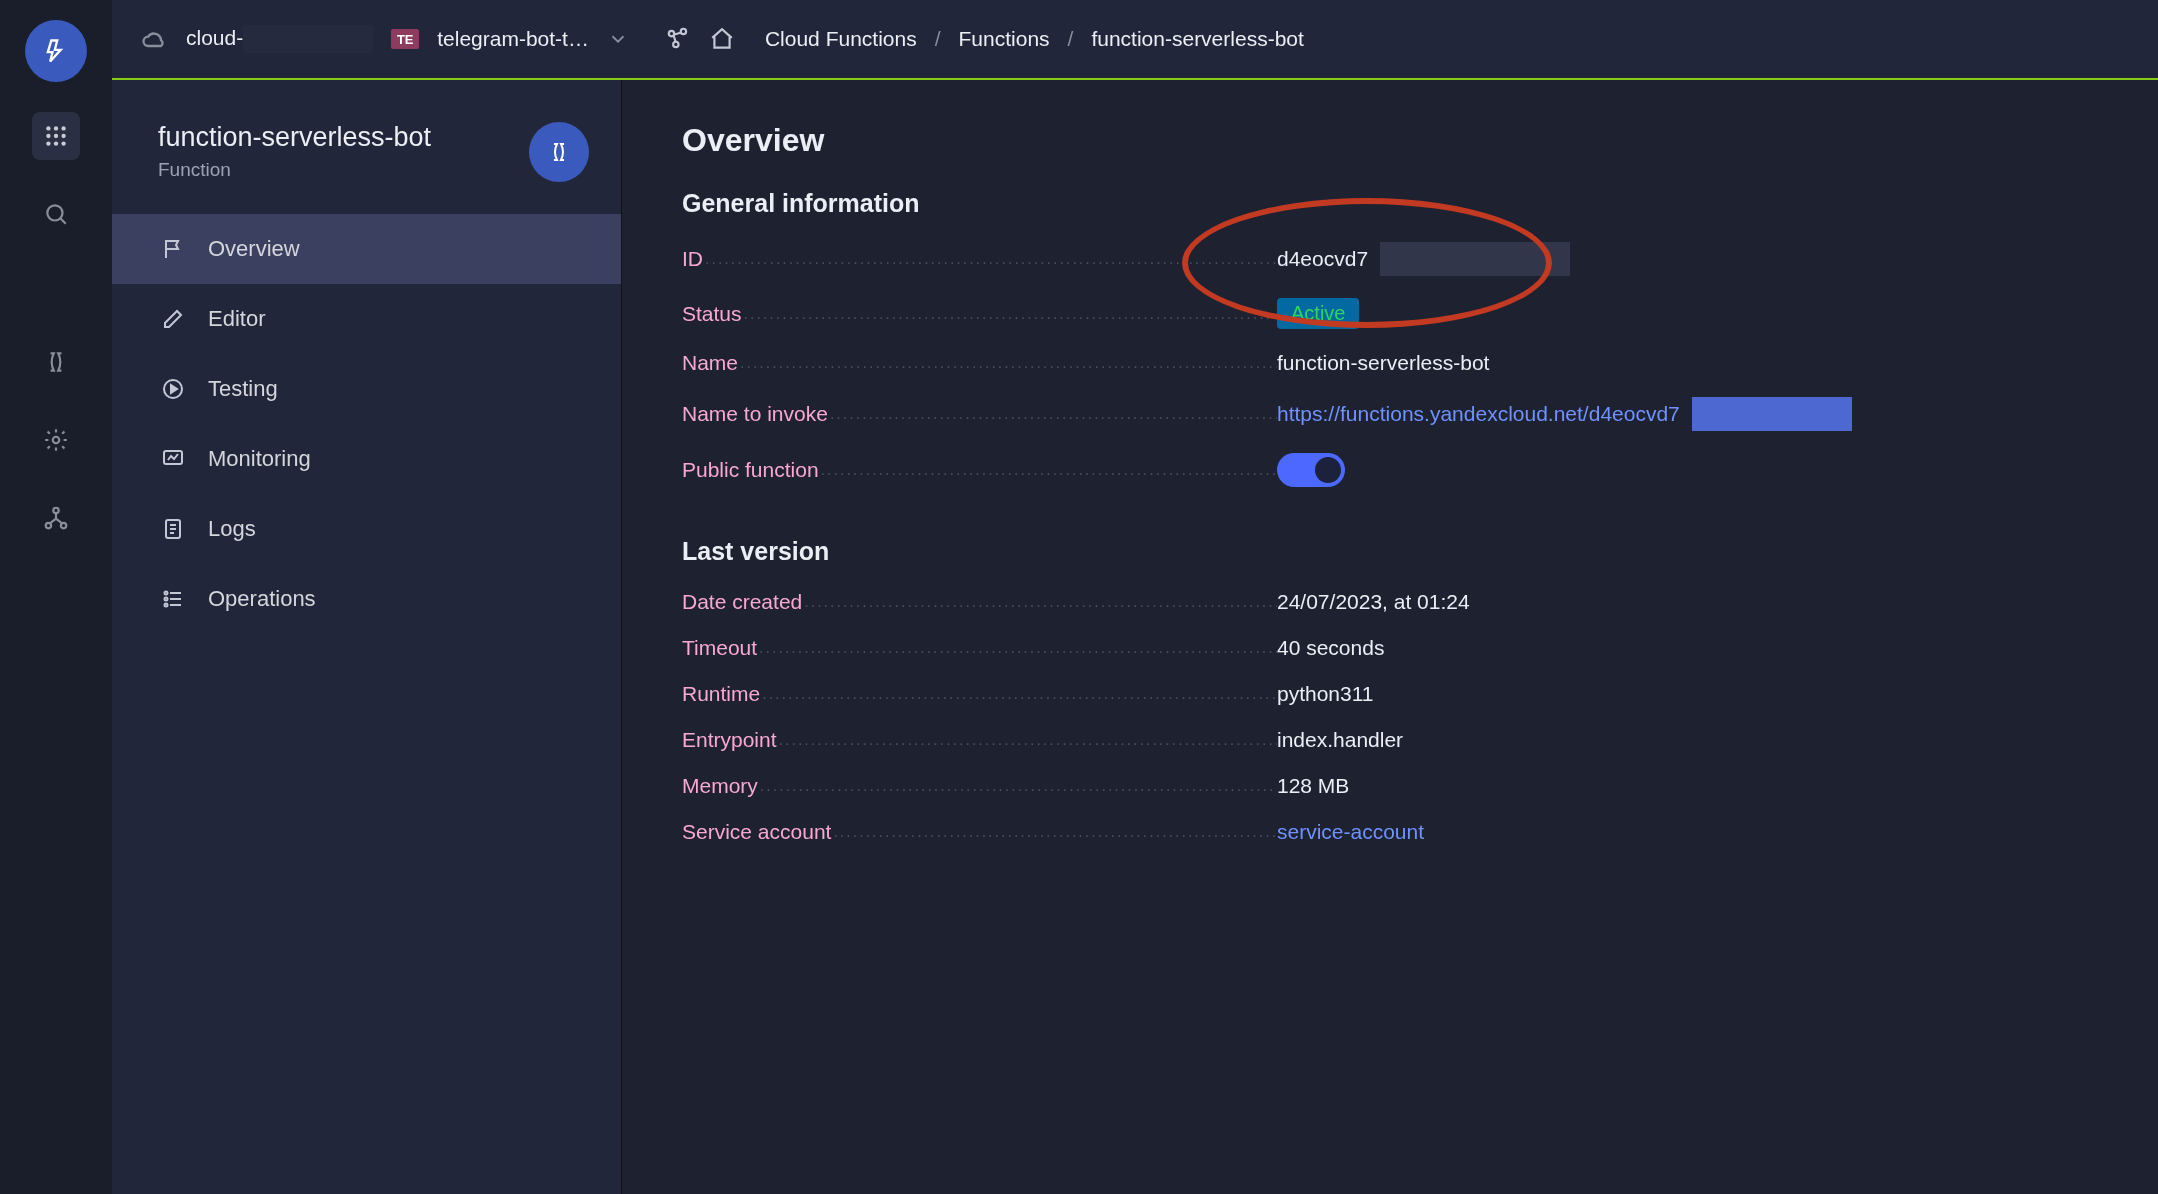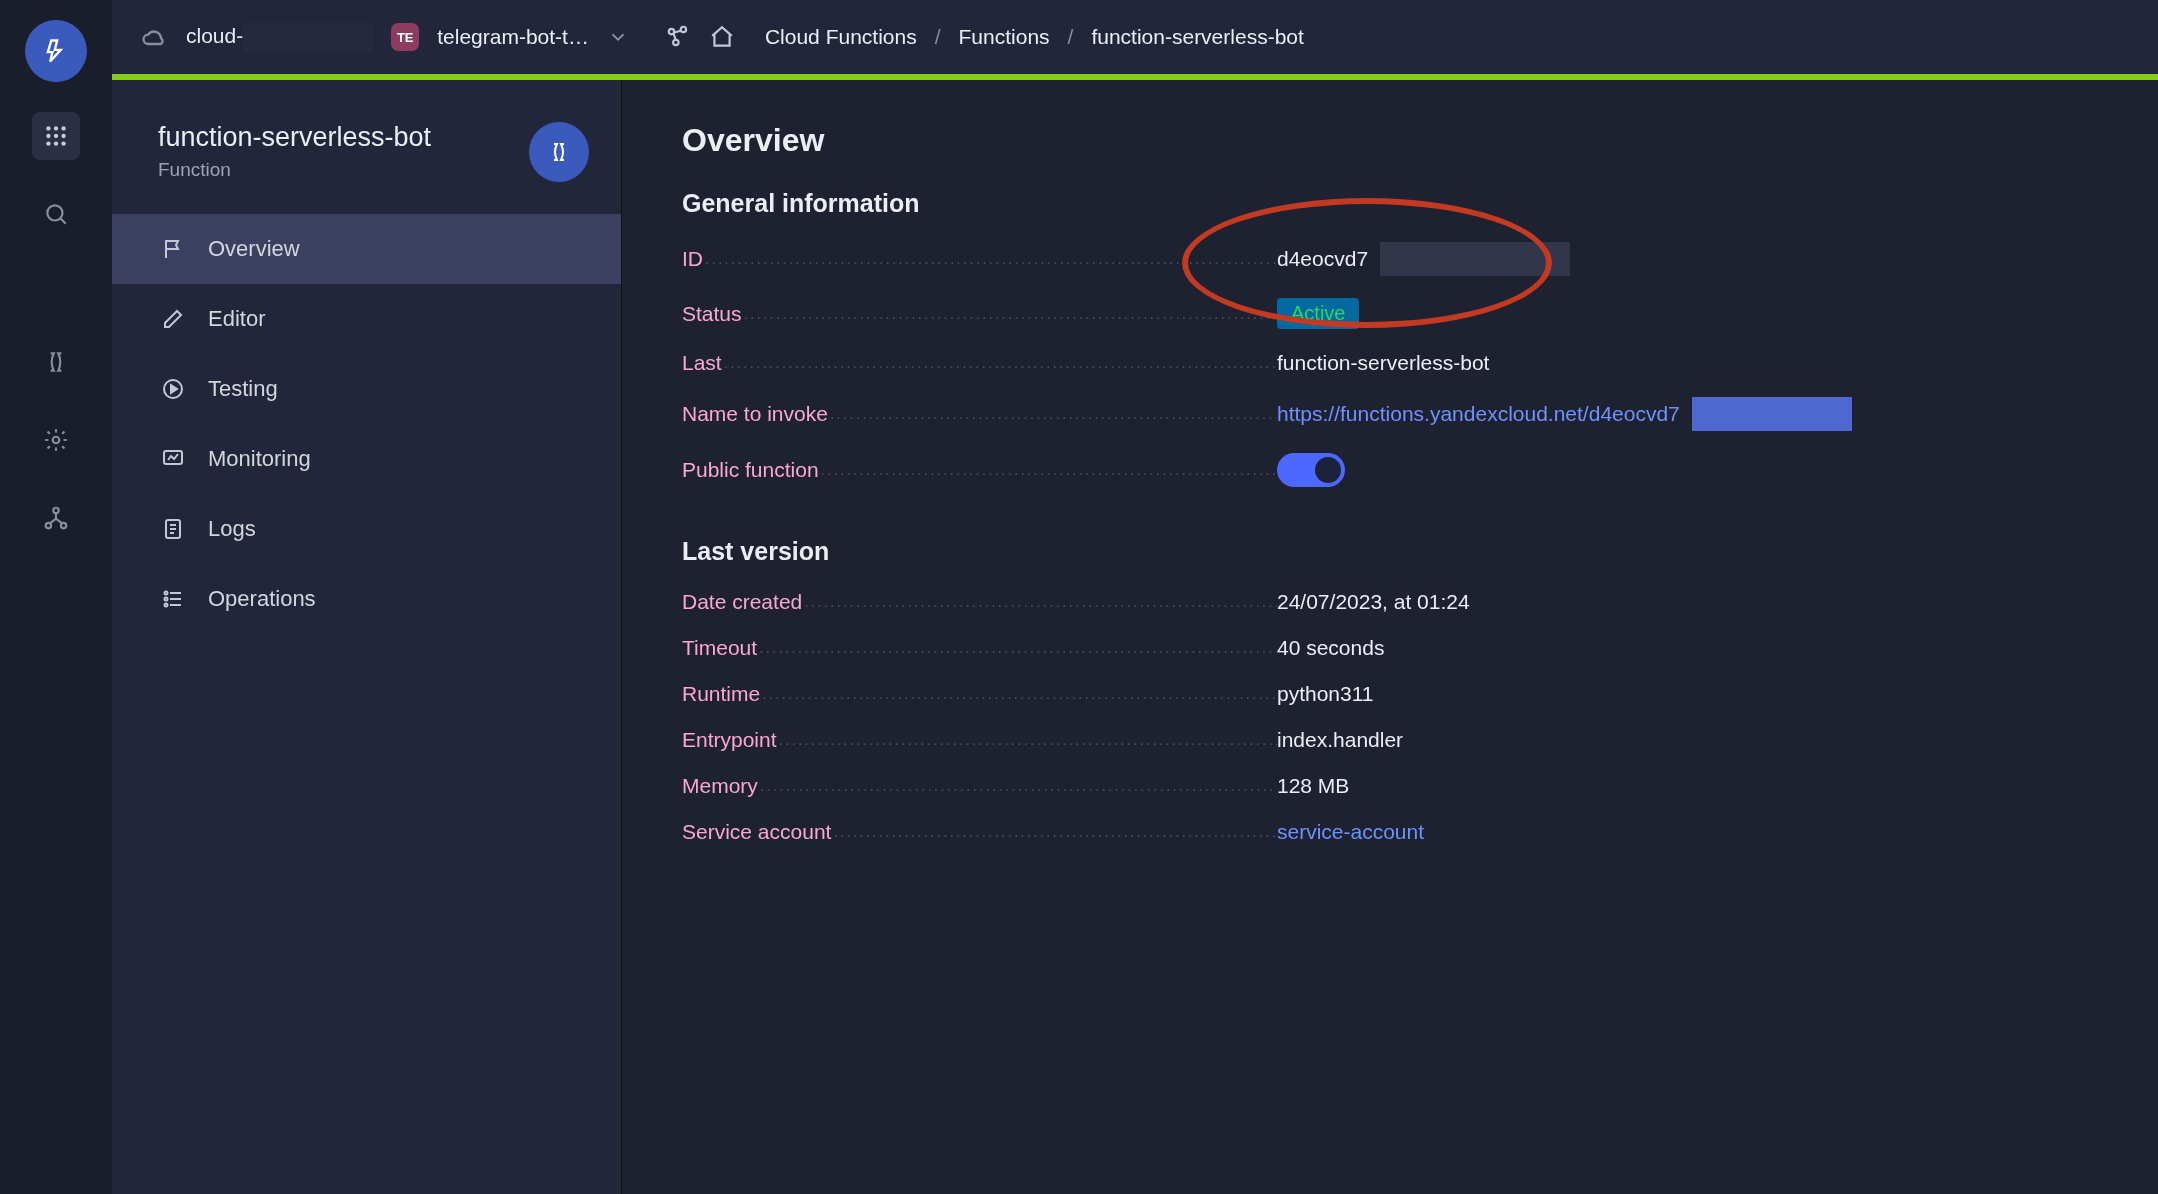--- a/index.html
+++ b/index.html
@@ -41,33 +41,33 @@
 .rail-icon.active { background: #2a2f44; color: #c8cad4; }
 .rail-sep { height: 40px; }
 
 
 .rightwrap { flex: 1; display: flex; flex-direction: column; }
 
 
 .topbar {
   height: 80px;
   background: #22263a;
-  border-bottom: 6px solid #84cc16;
+  border-bottom: 2px solid #84cc16;
   display: flex;
   align-items: center;
   padding: 9px 28px;
   gap: 18px;
   color: #d5d6db;
   font-size: 21px;
 }
 .topbar .cloud-icon { color: #8a8d9c; }
 .topbar .cloud-name { color: #eceef5; }
 .topbar .cloud-mask { display:inline-block; width:130px; height:28px; background:#262a3e; border-radius:3px; vertical-align:middle;}
 .folder-badge {
-  width: 28px; height: 28px; border-radius: 7px;
+  width: 28px; height: 20px; border-radius: 2px;
   background: #8d3b5e; color:#fff;
   display:flex;align-items:center;justify-content:center;
   font-size: 13px; font-weight:600;
 }
 .topbar .chev, .topbar .sep { color: #8a8d9c; }
 .topbar .crumb { color: #eceef5; }
 .topbar .ic { color: #c4c7d4; }
 
 
 .body { flex:1; display:flex; }
@@ -342,21 +342,21 @@
         </div>
 
         <div class="kv">
           <div class="kv-label"><span>Status</span></div>
           <div class="kv-val">
               <span class="badge-active">Active</span>
             </div>
         </div>
 
         <div class="kv">
-          <div class="kv-label"><span>Last</span></div>
+          <div class="kv-label"><span>Name</span></div>
           <div class="kv-val">
               <span>function-serverless-bot</span>
             </div>
         </div>
 
         <div class="kv">
           <div class="kv-label"><span>Name to invoke</span></div>
           <div class="kv-val">
             <a class="alink">https://functions.yandexcloud.net/d4eocvd7</a>
               <span class="mask link"></span>

